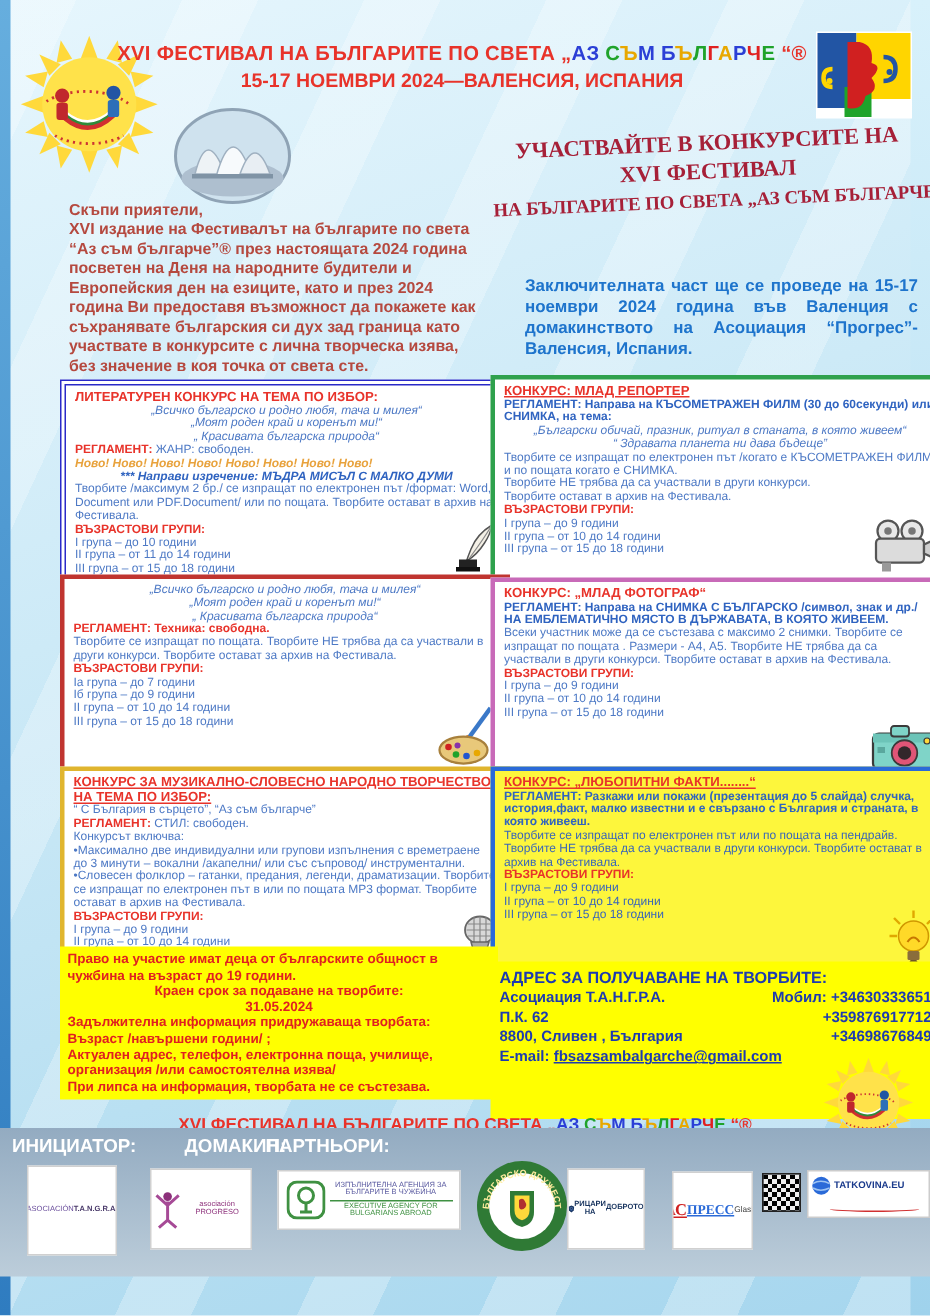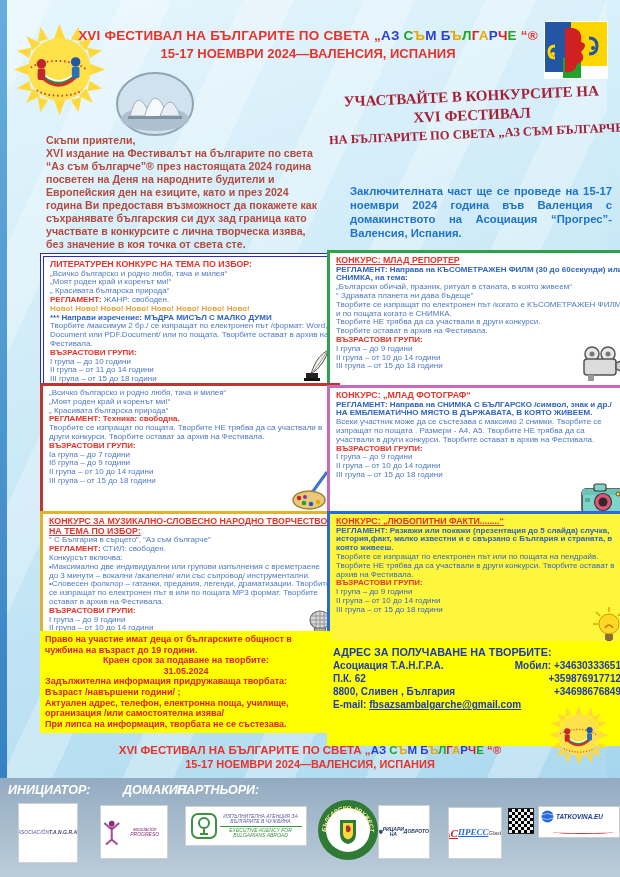--- a/index.html
+++ b/index.html
@@ -19,45 +19,45 @@
   .invite .i2{font-size:15px;margin-top:2px;}
   .invite .i3{font-size:12.5px;margin-top:3px;white-space:nowrap;}
   .intro{position:absolute;left:46px;top:134px;width:280px;color:#b5493f;font-weight:bold;
     font-size:10.6px;line-height:1.23;}
   .final{position:absolute;left:350px;top:184px;width:262px;color:#1e74cc;font-weight:bold;
     font-size:11.3px;line-height:1.25;text-align:justify;}
   .box{position:absolute;background:#fff;padding:3px 6px;overflow:hidden;font-size:8px;line-height:1.1;}
   .box .ttl{color:#e8332a;font-weight:bold;font-size:8.8px;}
   .box .u{text-decoration:underline;}
   .t{color:#4d79c5;}
-  .it{}
+  .it{font-style:italic;text-align:center;}
   .red-b{color:#e8332a;font-weight:bold;}
   .blue-b{color:#2f63c0;font-weight:bold;}
-  .orange{color:#e8a23c;font-weight:bold;}
+  .orange{color:#e8a23c;font-weight:bold;font-style:italic;}
   .b-literary{left:40px;top:253px;width:282px;height:126px;border:4px double #2a2ac8;}
   .b-reporter{left:327px;top:250px;width:288px;height:131px;border:3px solid #2fa14d;}
   .b-drawing{left:40px;top:383px;width:282px;height:125px;border:3px solid #c03530;}
   .b-photo{left:327px;top:385px;width:288px;height:128px;border:3px solid #c86ab8;}
   .b-music{left:40px;top:511px;width:282px;height:137px;border:3px solid #e0b52e;}
   .b-facts{left:327px;top:511px;width:288px;height:133px;border:3px solid #2a6ad8;background:#fdf63c;}
   .b-facts .t{color:#3a66b8;}
   .boxicon{position:absolute;right:4px;bottom:4px;}
   .elig{position:absolute;left:40px;top:631px;width:282px;height:96px;background:#ffff00;
     color:#e02020;font-weight:bold;font-size:9px;line-height:1.18;padding:3px 5px;overflow:hidden;}
   .elig .ctr{text-align:center;}
   .addr{position:absolute;left:327px;top:641px;width:288px;height:97px;background:#ffff00;
     color:#1d3bb0;font-weight:bold;padding:4px 6px;font-size:10px;line-height:1.3;}
   .addr .ttl{font-size:10.8px;}
   .addr .row{display:flex;justify-content:space-between;gap:12px;}
   .addr a{color:#1d3bb0;}
   .bot-title{position:absolute;left:0;top:744px;width:620px;text-align:center;color:#e8332a;font-weight:bold;}
   .bot-title .l1{font-size:11.5px;}
   .bot-title .l2{font-size:11px;margin-top:2px;}
-  .footer{position:absolute;left:0;top:778px;width:620px;height:99px;
-    background:linear-gradient(#93abc1,#bccdda);font-style:italic;}
+  .footer{position:absolute;left:0;top:752px;width:620px;height:99px;
+    background:linear-gradient(#93abc1,#bccdda);}
   .flabel{position:absolute;top:5px;color:#fff;font-weight:bold;font-size:12.5px;}
   .tile{position:absolute;background:#fff;border:1px solid #d0d0d0;display:flex;align-items:center;
     justify-content:center;flex-direction:row;overflow:hidden;text-align:center;}
   .cap{font-size:5px;color:#6a4e9c;line-height:1.1;}
   .oval{position:absolute;left:116px;top:72px;}
   .sun-top{position:absolute;left:12px;top:22px;}
   .sun-bottom{position:absolute;left:548px;top:704px;}
   .edl{position:absolute;left:543px;top:20px;}
   .glas-t1{font-family:"Liberation Serif",serif;color:#d02020;font-weight:bold;font-size:11px;
     text-decoration:underline;line-height:1;}

